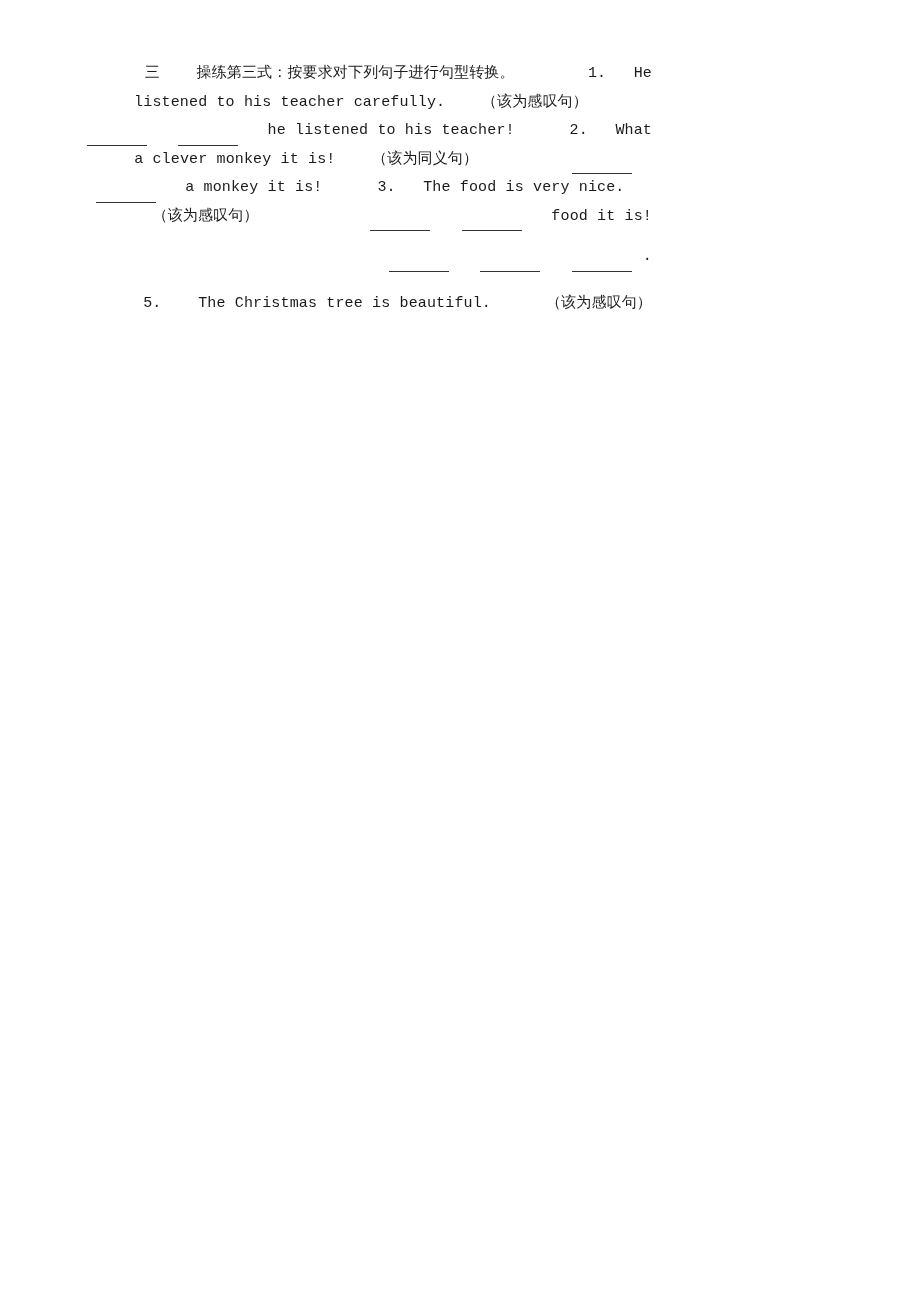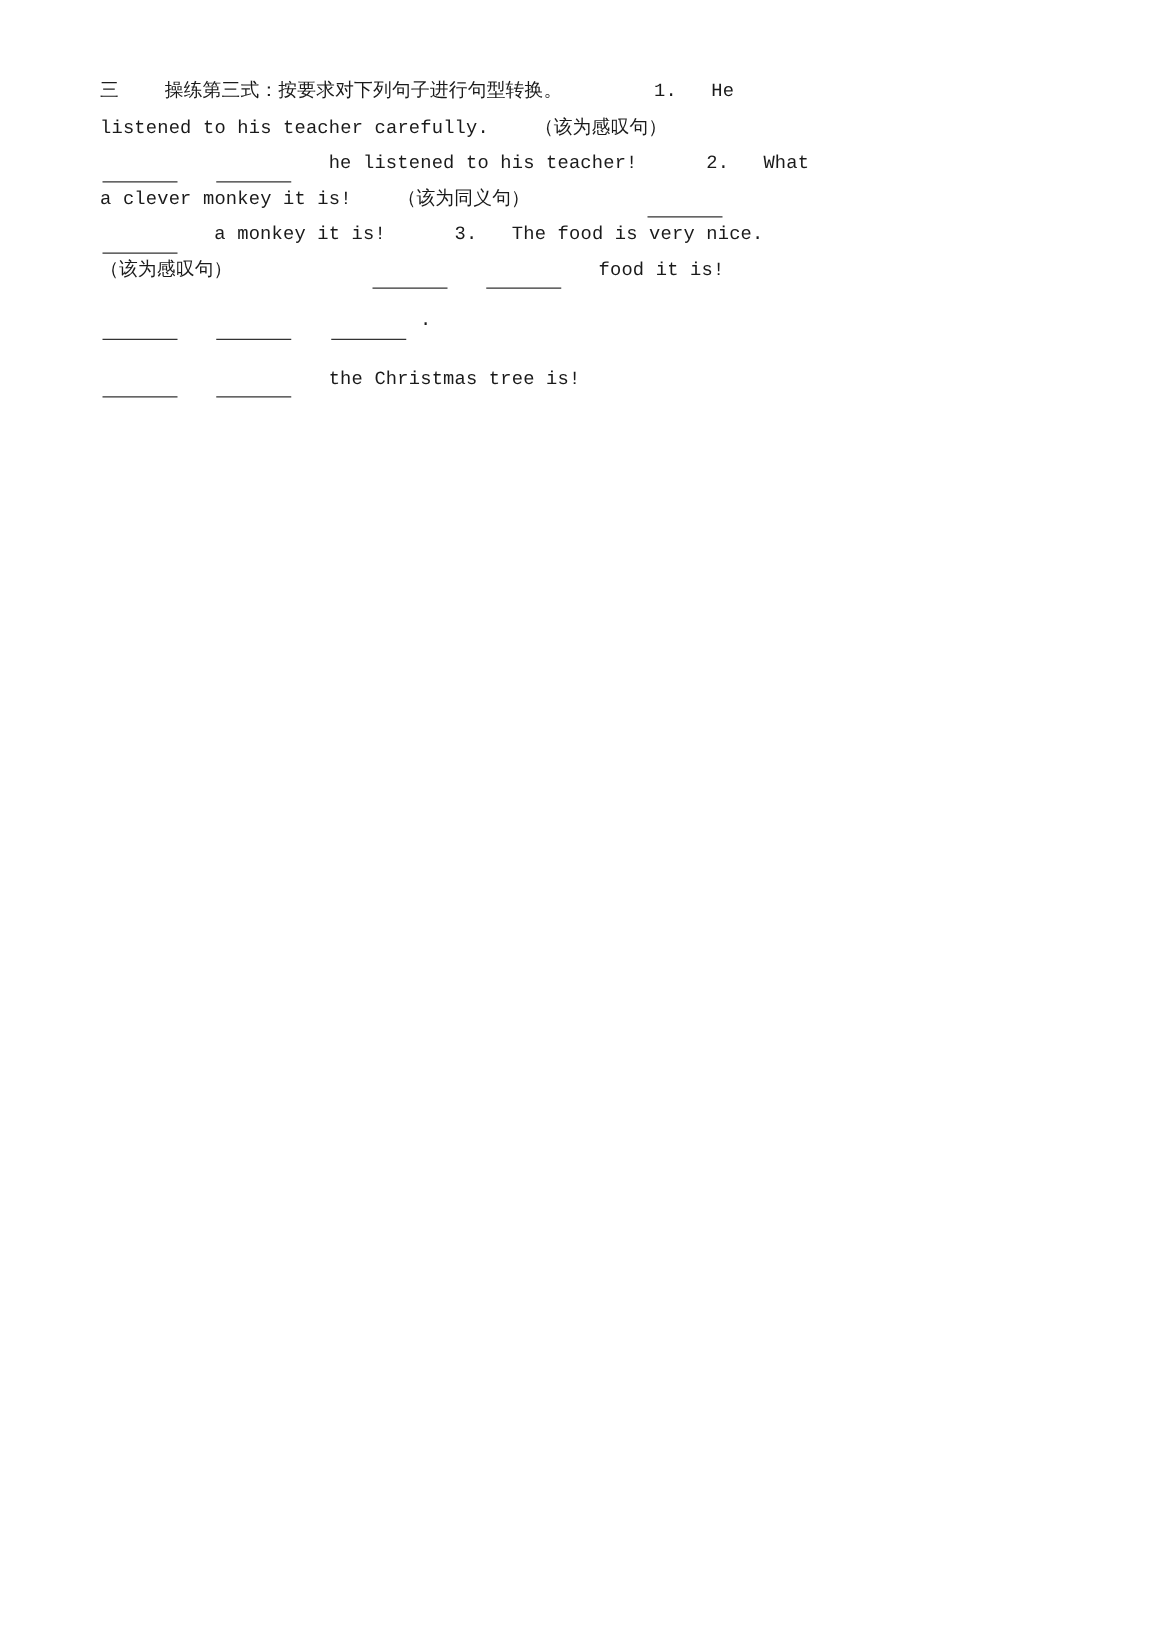--- a/index.html
+++ b/index.html
@@ -15,20 +15,21 @@
       font-family: 'Courier New', Courier, monospace;
       font-size: 16px;
       color: #1a1a1a;
     }
 
     .page {
       width: 732px;
       min-height: 1302px;
       background: #ffffff;
       padding: 60px 80px 26px 80px;
+      text-align: right;
     }
 
     .content {
       line-height: 1.9;
       font-size: 15px;
       letter-spacing: 0.01em;
     }
 
     .paragraph {
       margin-bottom: 12px;
@@ -106,22 +107,23 @@
         <span>&nbsp;</span>
         <span class="blank"></span>
         <span>&nbsp;</span>
         <span class="blank"></span>
         <span>.</span>
       </div>
     </div>
 
     <div class="item-block">
       <div>
-        <span class="blank"></span>
-        <span>&nbsp;</span>
-        <span class="blank"></span>
-        <span>&nbsp;</span>
-        <span>the Christmas tree is!</span>
+        <span class="indent"></span>
+        <span>5.</span>
+        <span>&nbsp;&nbsp;</span>
+        <span>The Christmas tree is beautiful.</span>
+        <span>&nbsp;&nbsp;&nbsp;&nbsp;</span>
+        <span>（该为感叹句）</span>
       </div>
     </div>
 
   </div>
 </div>
 
 </body></html>

